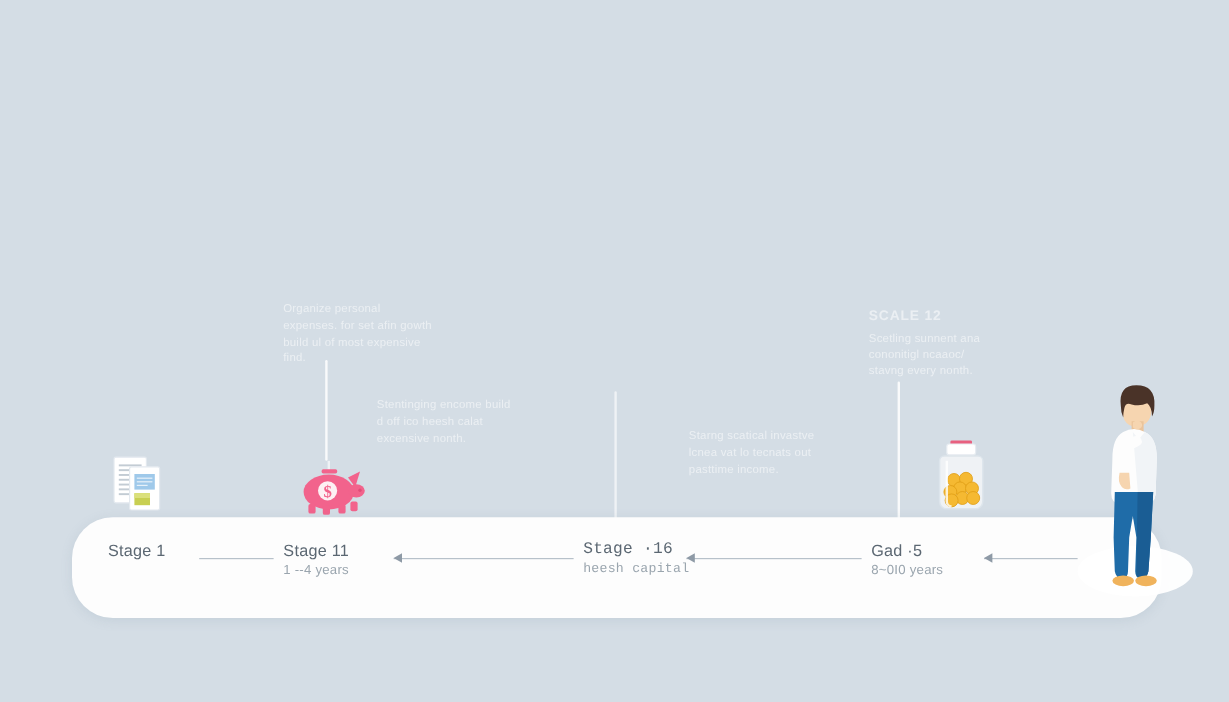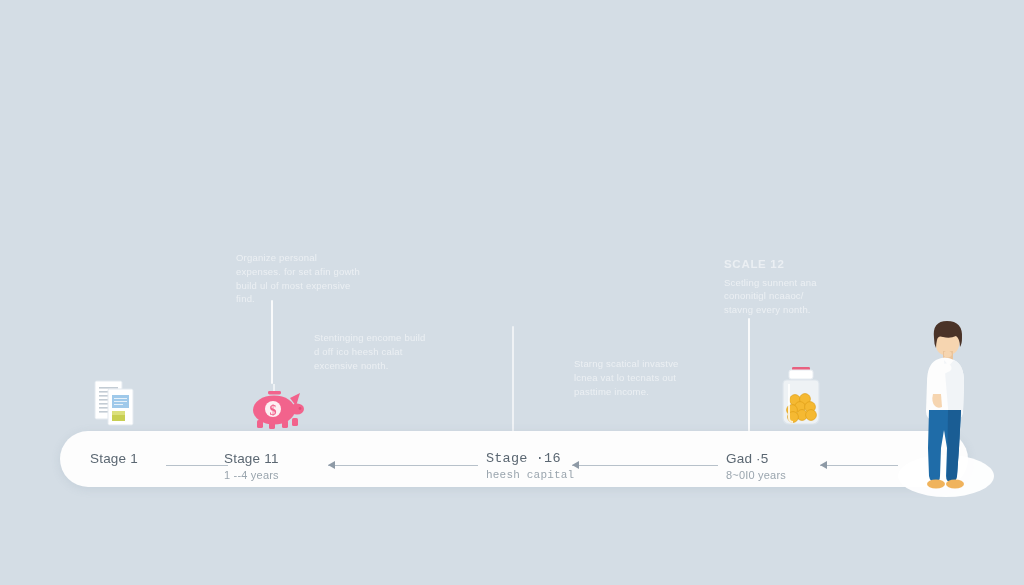--- a/index.html
+++ b/index.html
@@ -53,42 +53,42 @@
   #vline-1 { left: 271px; top: 300px; height: 84px; }
   #vline-2 { left: 512px; top: 326px; height: 110px; opacity:.62; }
   #vline-3 { left: 748px; top: 318px; height: 118px; }
 
   
   #timeline-card {
     position: absolute;
     left: 60px;
     top: 431px;
     width: 908px;
-    height: 56px;
+    height: 84px;
     background: #fdfdfd;
     border-radius: 34px;
     box-shadow: 0 2px 10px rgba(120,140,160,.16);
   }
 
   .stage-block { position: absolute; top: 20px; }
   .stage-label {
     font-size: 13.5px;
     color: #5b6772;
     letter-spacing: .2px;
     white-space: nowrap;
   }
   .stage-sub {
     margin-top: 3px;
     font-size: 11px;
     color: #9aa5ae;
     letter-spacing: .2px;
     white-space: nowrap;
   }
   #stage-block-0 { left: 30px; }
-  #stage-block-1 { left: 164px; }
+  #stage-block-1 { left: 176px; text-align: right; }
   #stage-block-2 { left: 426px; font-family: Liberation Mono, monospace; }
   #stage-block-3 { left: 666px; }
 
   
   .arrow {
     position: absolute;
     top: 30px;
     height: 9px;
   }
   .arrow .shaft {

